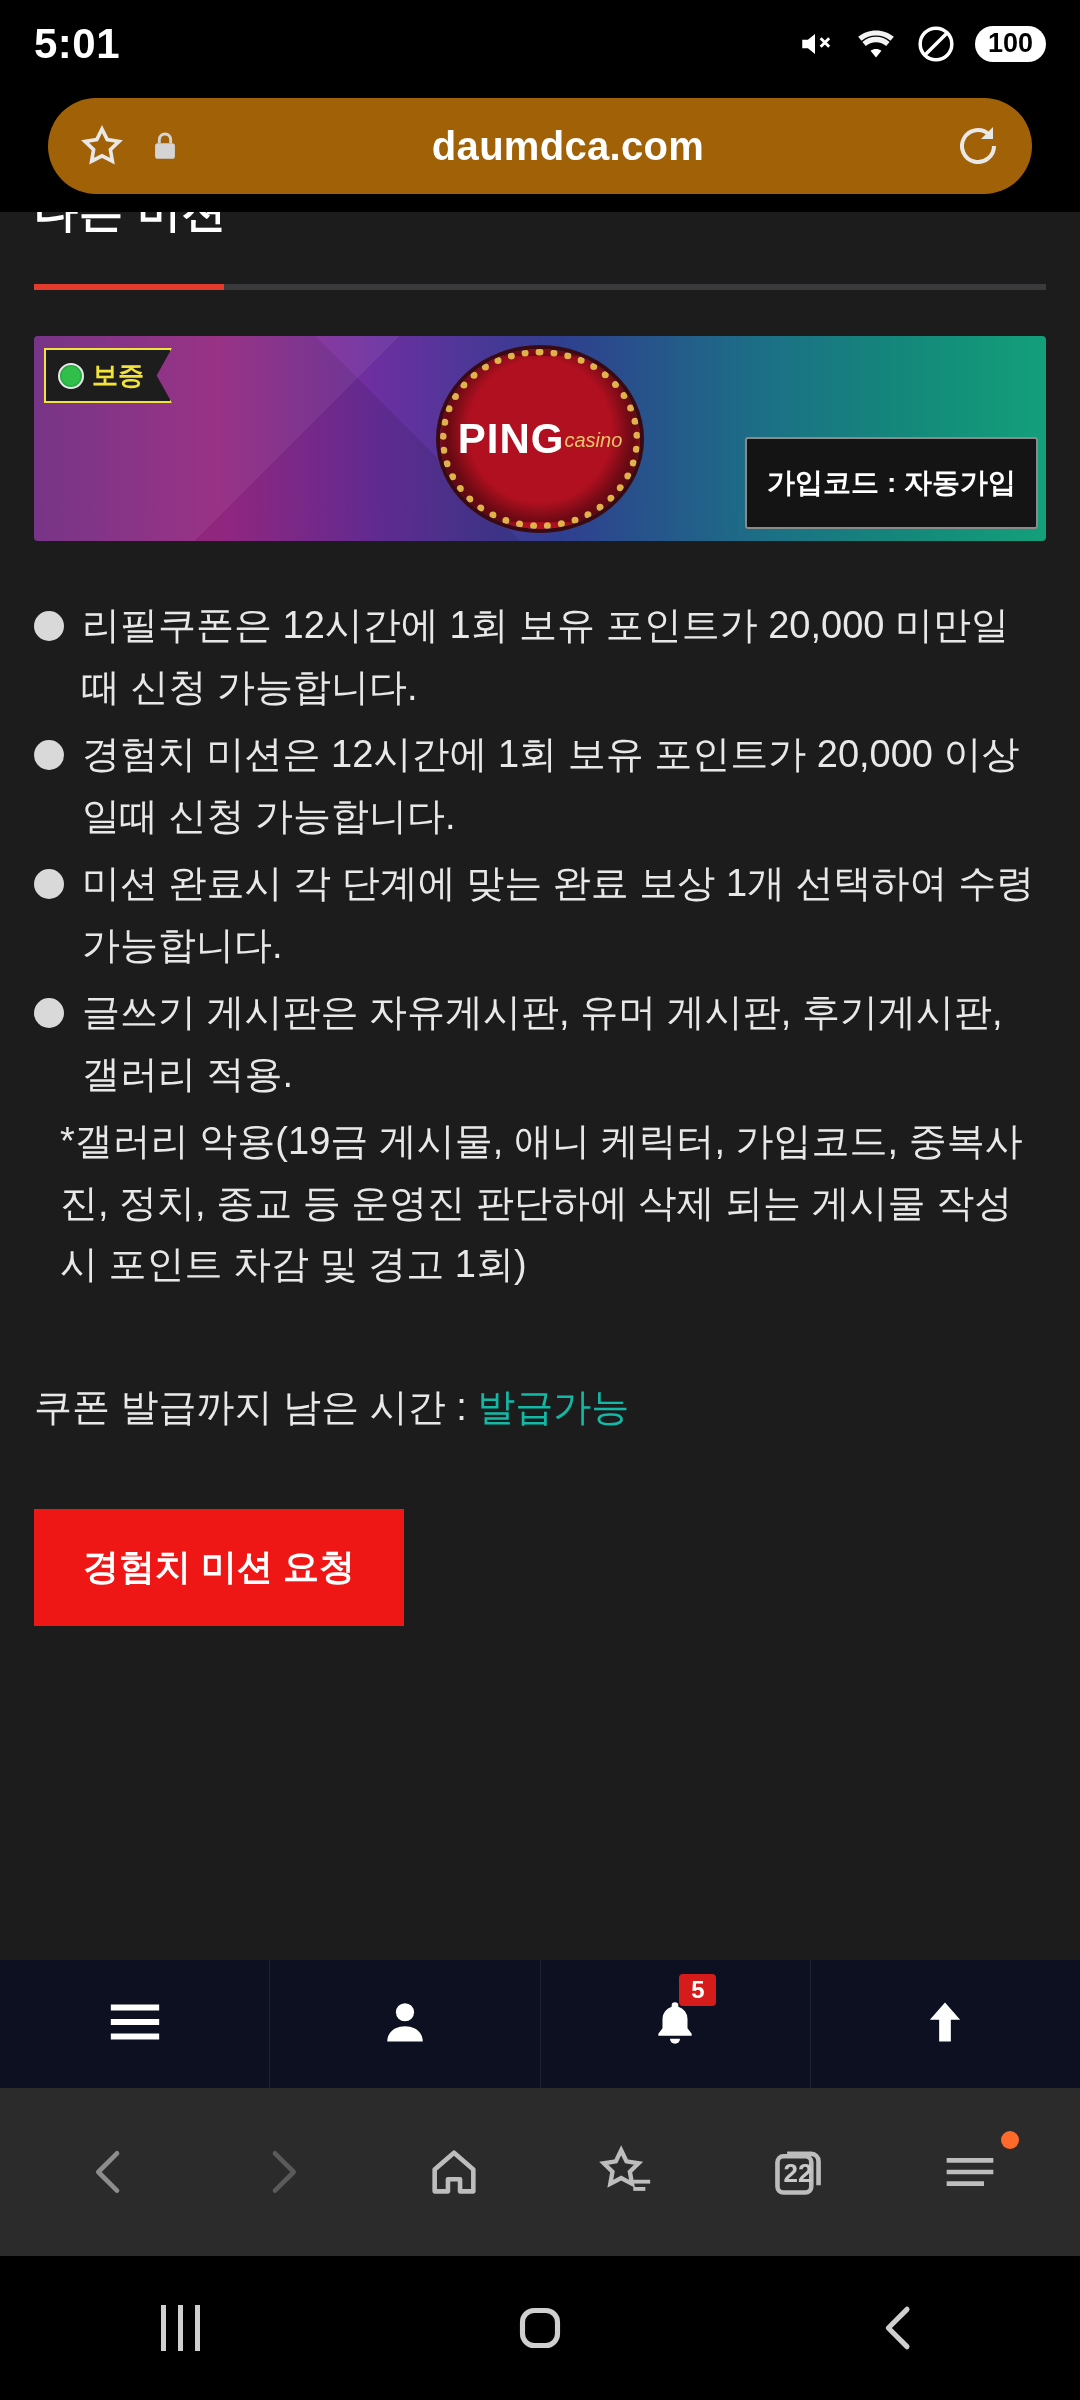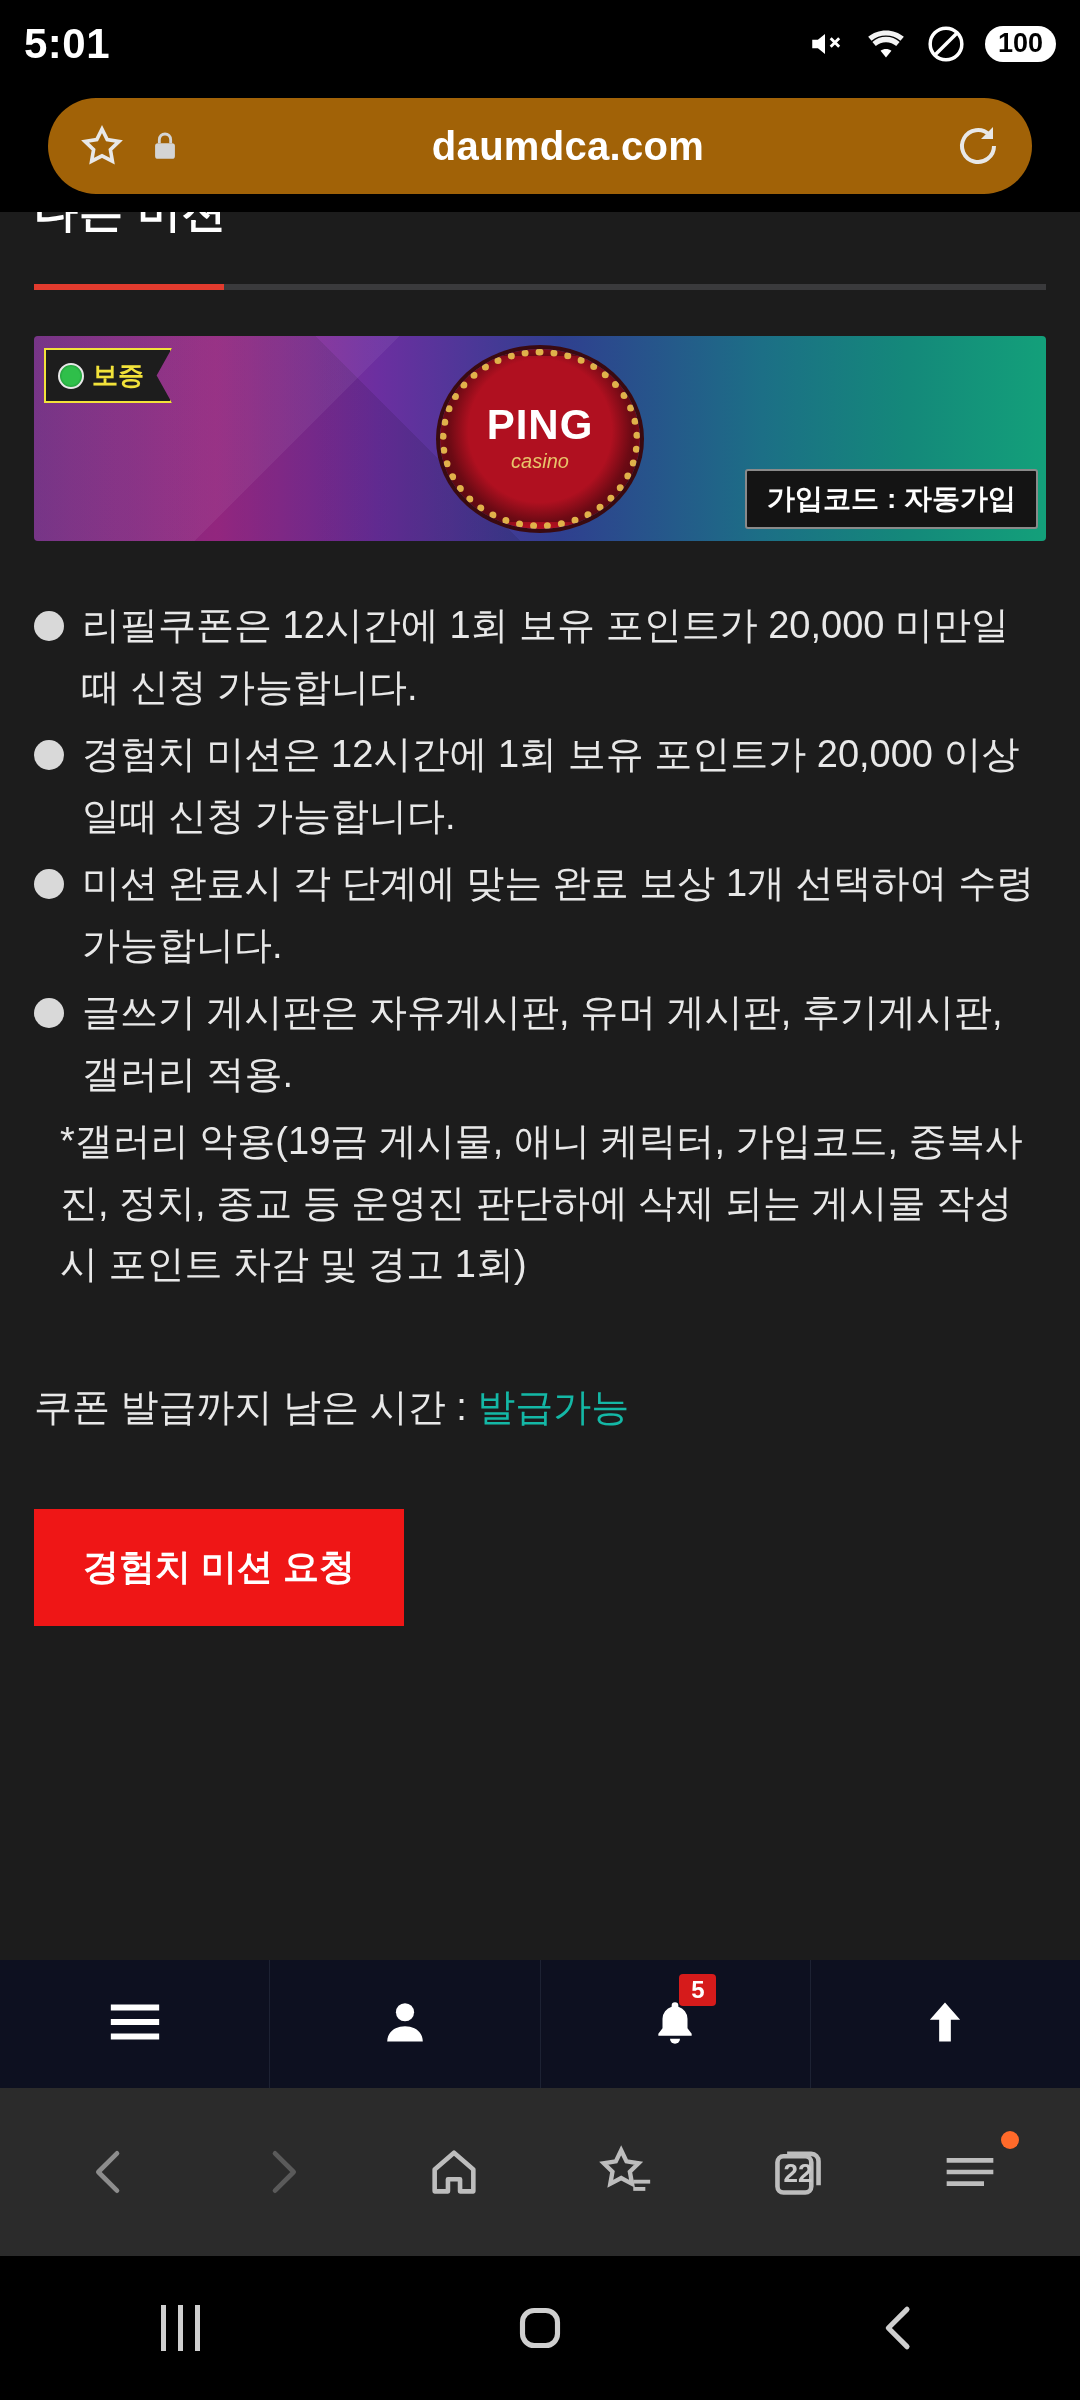--- a/index.html
+++ b/index.html
@@ -8,21 +8,21 @@
     background: #000;
     font-family: "Liberation Sans", sans-serif;
     overflow: hidden;
   }
   .phone { position: relative; width: 1080px; height: 2400px; background: #1c1c1c; }
 
   
   .statusbar {
     height: 88px; background: #000; color: #fff;
     display: flex; align-items: center; justify-content: space-between;
-    padding: 0 24px;
+    padding: 0 34px;
   }
   .status-time { font-size: 42px; font-weight: 700; letter-spacing: 0.5px; }
   .status-icons { display: flex; align-items: center; gap: 20px; }
   .status-icons svg { display: block; }
   .battery {
     background: #fff; color: #000; border-radius: 22px;
     font-size: 27px; font-weight: 700; padding: 3px 13px 4px; line-height: 1.1;
   }
 
   
@@ -61,41 +61,41 @@
     content:""; position:absolute; inset:0;
     background:
       linear-gradient(135deg, rgba(255,255,255,0.06) 0 30%, transparent 30% 100%),
       linear-gradient(45deg, rgba(0,0,0,0.10) 0 40%, transparent 40% 100%);
   }
   .ping-logo {
     position: absolute; left: 50%; top: 50%; transform: translate(-50%,-50%);
     width: 200px; height: 180px; border-radius: 50%;
     background: radial-gradient(circle at 50% 45%, #b01020 0 55%, #6d0a14 70%, #2a0408 100%);
     border: 7px dotted #e0b24a;
-    display: flex; flex-direction: column; align-items: center; justify-content: center;
+    display: flex; flex-direction: row; align-items: center; justify-content: center;
     z-index: 2; box-shadow: 0 0 0 4px #3a0a10;
   }
   .ping-logo .p1 { color:#fff; font-size: 42px; font-weight: 700; letter-spacing: 1px; line-height: 1; }
   .ping-logo .p2 { color:#e8c46a; font-size: 20px; font-style: italic; margin-top: 4px; }
   .badge-guarantee {
     position: absolute; left: 10px; top: 12px; z-index: 3;
     background: #1d1d1d; color: #f2e23a; font-size: 26px; font-weight: 700;
     padding: 8px 26px 8px 12px; display: flex; align-items: center; gap: 8px;
     clip-path: polygon(0 0, 100% 0, 88% 50%, 100% 100%, 0 100%);
     border: 2px solid #f2e23a;
   }
   .badge-guarantee .dot {
     width: 26px; height: 26px; border-radius: 50%;
     background: radial-gradient(circle, #2fbf4a 0 55%, #0c6b22 100%);
     border: 2px solid #e8e8e8;
   }
   .banner-code {
     position: absolute; right: 8px; bottom: 12px; z-index: 3;
     background: #141414; color: #fff; font-size: 28px; font-weight: 700;
-    padding: 9px 20px; border: 2px solid #8a8a8a; border-radius: 3px;
+    padding: 25px 20px; border: 2px solid #8a8a8a; border-radius: 3px;
   }
 
   
   .content { padding: 54px 34px 0; color: #e8e8e8; }
   .bullet-line {
     display: flex; gap: 18px; align-items: flex-start;
     font-size: 38px; line-height: 1.62; margin-bottom: 6px;
   }
   .bullet-dot {
     width: 30px; height: 30px; border-radius: 50%; background: #d9d9d9;

